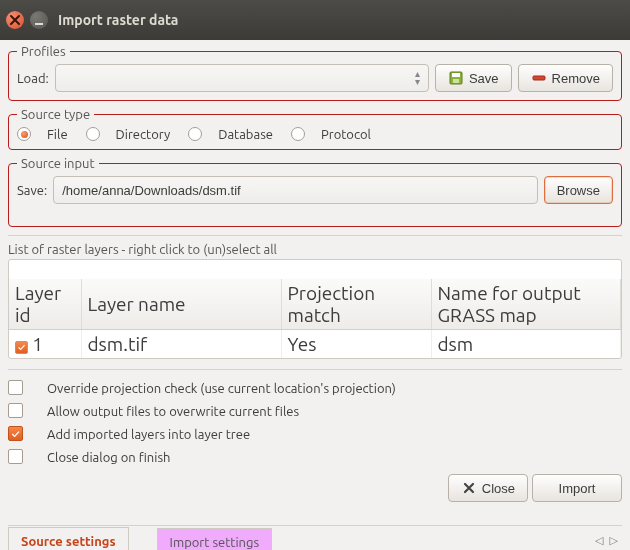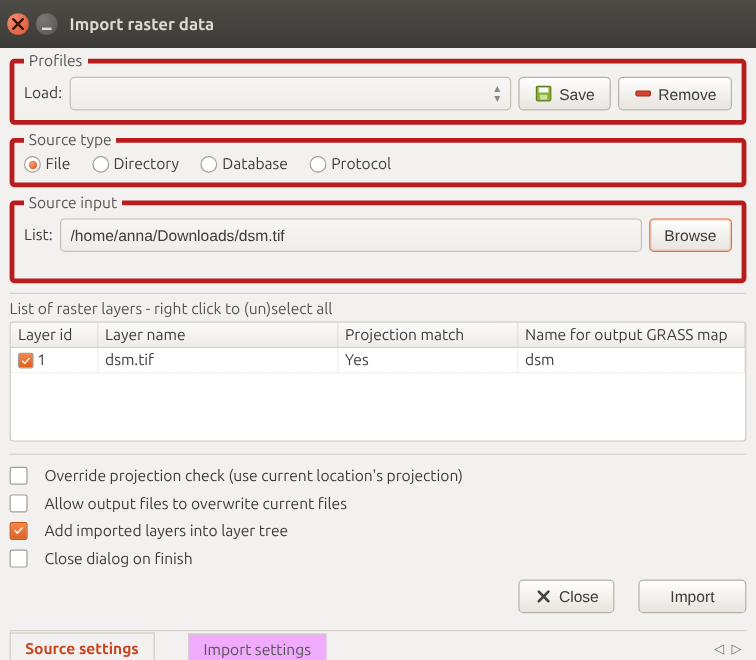--- a/index.html
+++ b/index.html
@@ -29,21 +29,21 @@
     display: flex; align-items: center; justify-content: center;
     font-size: 10px;
   }
   .win-close { background: radial-gradient(circle at 30% 30%, #f28c72, #d9532f); color:#3a1407;}
   .win-min   { background: radial-gradient(circle at 30% 30%, #7a7973, #555450); color:#ddd;}
   .titlebar-title { margin-left: 4px; font-size: 14px; }
 
   .content { padding: 4px 8px 8px 8px; display:flex; flex-direction:column; height:calc(550px - 28px); }
 
   fieldset {
-    border: 4px solid #b91c1c;
+    border: 1px solid #b91c1c;
     border-radius: 4px;
     padding: 6px 8px 8px 8px;
     margin-bottom: 6px;
   }
   legend { padding: 0 4px; color: #555; }
 
   .row { display: flex; align-items: center; gap: 6px; }
 
   
   .btn {
@@ -69,72 +69,72 @@
     border-radius: 4px;
     height: 28px;
     padding: 0 8px;
     font-size: 13px;
     color:#3c3c3c;
   }
   .combo { display:flex; align-items:center; justify-content:flex-end; color:#999;}
   .combo-arrows { font-size:10px; line-height:8px; display:flex; flex-direction:column; align-items:center; color:#888;}
 
   
-  .radio { display:inline-flex; align-items:center; gap:4px; margin-right:12px; cursor:pointer;}
+  .radio { display:inline-flex; align-items:center; gap:16px; margin-right:12px; cursor:pointer;}
   .radio-dot {
     width:14px; height:14px; border-radius:50%;
     border:1px solid #a59d92; background:#fff;
     display:flex; align-items:center; justify-content:center;
   }
   .radio.selected .radio-dot::after{
     content:""; width:7px; height:7px; border-radius:50%;
     background: radial-gradient(circle at 35% 35%, #f6a176, #dd4814);
   }
 
   
-  .check { display:flex; align-items:center; gap:14px; margin: 4px 0; cursor:pointer;}
+  .check { display:flex; align-items:center; gap:24px; margin: 4px 0; cursor:pointer;}
   .check-box {
     width:15px; height:15px; border:1px solid #a59d92; border-radius:2px;
     background:#fff; display:flex; align-items:center; justify-content:center;
     font-size:12px; color:#fff;
   }
   .check.checked .check-box{
     background: linear-gradient(to bottom,#f6874a,#e05f1f);
     border-color:#c4521a;
   }
   .check.checked .check-box::after{ content:"✓"; font-weight:bold; font-size:11px;}
 
   
   .table-wrap {
     border:1px solid #cfcac3; border-radius:3px;
     height: 100px; overflow:hidden;
     background:#fff;
   }
-  table { width:100%; border-collapse:collapse; font-size:13px;}
+  table { width:100%; border-collapse:collapse; font-size:19px;margin-top:19px;}
   th {
     text-align:left; font-weight:normal;
     background:linear-gradient(to bottom,#fafaf9,#eeece9);
     border-bottom:1px solid #d4cfc8;
     border-right:1px solid #e0dcd6;
     padding:3px 6px;
   }
   td { padding:3px 6px; border-right:1px solid #f0eee9;}
   tbody tr { border-bottom:1px dotted #e8e4dd;}
   .row-check {
     width:13px; height:13px; border:1px solid #a59d92; border-radius:2px;
     background: linear-gradient(to bottom,#f6874a,#e05f1f);
     display:inline-flex; align-items:center; justify-content:center;
     color:#fff; font-size:10px; font-weight:bold;
   }
   .row-check::after{content:"✓";}
 
   .sep { border-bottom:1px solid #d6d1ca; margin: 2px 0 6px 0;}
 
   
-  .btn-row { display:flex; justify-content:flex-end; gap:20px; margin-top:6px;}
+  .btn-row { display:flex; justify-content:flex-end; gap:4px; margin-top:6px;}
 
   
   .tabbar {
     display:flex; align-items:center; border-top:1px solid #d6d1ca;
     margin-top:auto; padding-top:0;
     position:relative;
     gap:28px;
   }
   .tab {
     padding:6px 12px;
@@ -219,21 +219,21 @@
       <label class="radio">
         <span class="radio-dot"></span>
         <span>Protocol</span>
       </label>
     </div>
   </fieldset>
 
   <fieldset style="padding-bottom:22px">
     <legend>Source input</legend>
     <div class="row">
-      <span>List:</span>
+      <span>Save:</span>
       <input type="text" value="/home/anna/Downloads/dsm.tif" style="">
       <button class="btn default">
         <span>Browse</span>
       </button>
     </div>
   </fieldset>
 
   <div class="sep"></div>
 
   <div style="color:#555; margin-bottom:3px">List of raster layers - right click to (un)select all</div>

